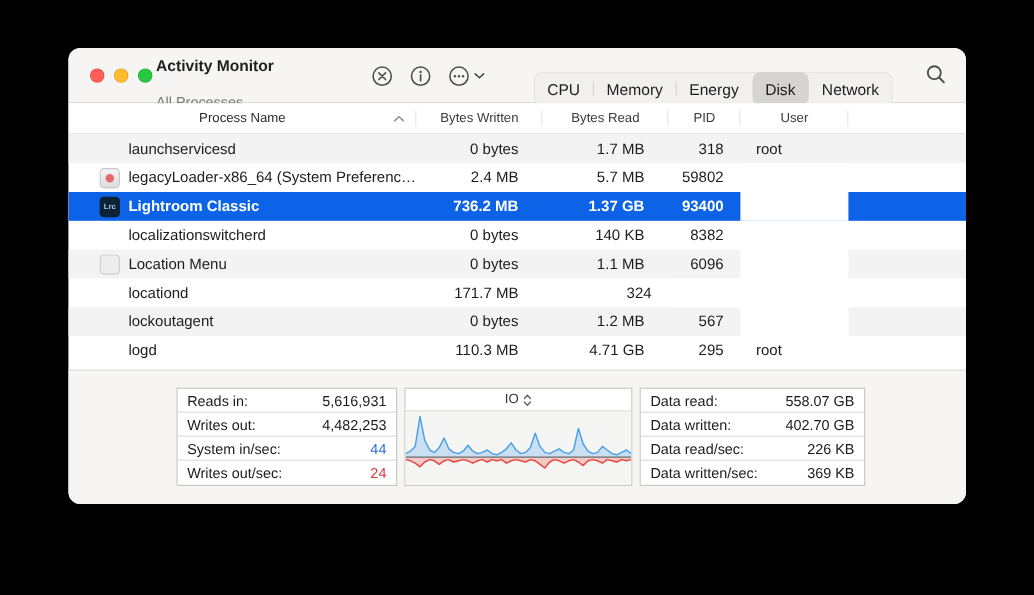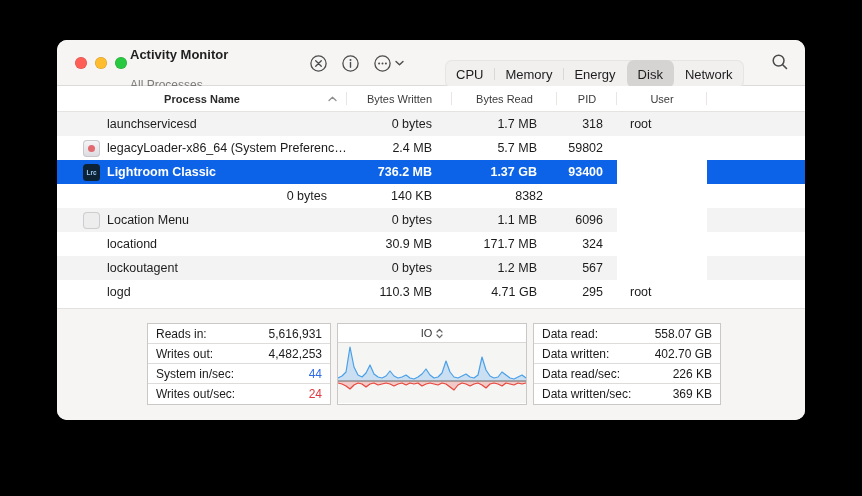--- a/index.html
+++ b/index.html
@@ -36,21 +36,21 @@
 
   .searchbtn { position:absolute; right:16px; top:13px; background:none; border:none; padding:0; }
 
   
   .thead { position:absolute; top:46px; left:0; right:0; height:26px; background:#fff;
            display:grid; grid-template-columns:290px 105px 105px 60px 90px 1fr;
            border-bottom:1px solid #e4e3e2; }
   .th { position:relative; font-size:11px; color:#3a3a3a; display:flex; align-items:center; justify-content:center; }
   .th::after { content:""; position:absolute; right:0; top:6px; bottom:6px; width:1px; background:#e7e6e5; }
   .th.filler::after { display:none; }
-  .th.name { font-weight:bold; color:#2b2b2b; }
+  .th.name { font-weight:normal; color:#2b2b2b; }
   .sorticon { position:absolute; right:10px; top:50%; transform:translateY(-50%); }
 
   
   .tbody { position:absolute; top:72px; left:0; right:0; }
   .trow { display:grid; grid-template-columns:290px 105px 105px 60px 90px 1fr; height:24px;
           align-items:stretch; font-size:12.5px; color:#1c1c1c; }
   .trow.alt { background:var(--row-alt,#f4f3f3); }
   .trow.selected { background:var(--accent-blue,#0c63e8); color:#fff; font-weight:bold; }
   .td { display:flex; align-items:center; overflow:hidden; white-space:nowrap; }
   .td.name { padding-left:26px; }
@@ -183,20 +183,24 @@
             <span class="appicon icon-lrc">Lrc</span>
             <span>Lightroom Classic</span>
           </div>
           <div class="td num">736.2 MB</div>
           <div class="td num">1.37 GB</div>
           <div class="td pid">93400</div>
           <div class="td user userwhite"></div>
           <div class="td filler"></div>
         </div>
         <div class="trow">
+          <div class="td name">
+            <span class="appicon spacer"></span>
+            <span>localizationswitcherd</span>
+          </div>
           <div class="td num">0 bytes</div>
           <div class="td num">140 KB</div>
           <div class="td pid">8382</div>
           <div class="td user userwhite"></div>
           <div class="td filler"></div>
         </div>
         <div class="trow alt">
           <div class="td name">
             <span class="appicon icon-generic"></span>
             <span>Location Menu</span>
@@ -205,21 +209,20 @@
           <div class="td num">1.1 MB</div>
           <div class="td pid">6096</div>
           <div class="td user userwhite"></div>
           <div class="td filler"></div>
         </div>
         <div class="trow">
           <div class="td name">
             <span class="appicon spacer"></span>
             <span>locationd</span>
           </div>
-          <div class="td num">30.9 MB</div>
           <div class="td num">171.7 MB</div>
           <div class="td pid">324</div>
           <div class="td user userwhite"></div>
           <div class="td filler"></div>
         </div>
         <div class="trow alt">
           <div class="td name">
             <span class="appicon spacer"></span>
             <span>lockoutagent</span>
           </div>

